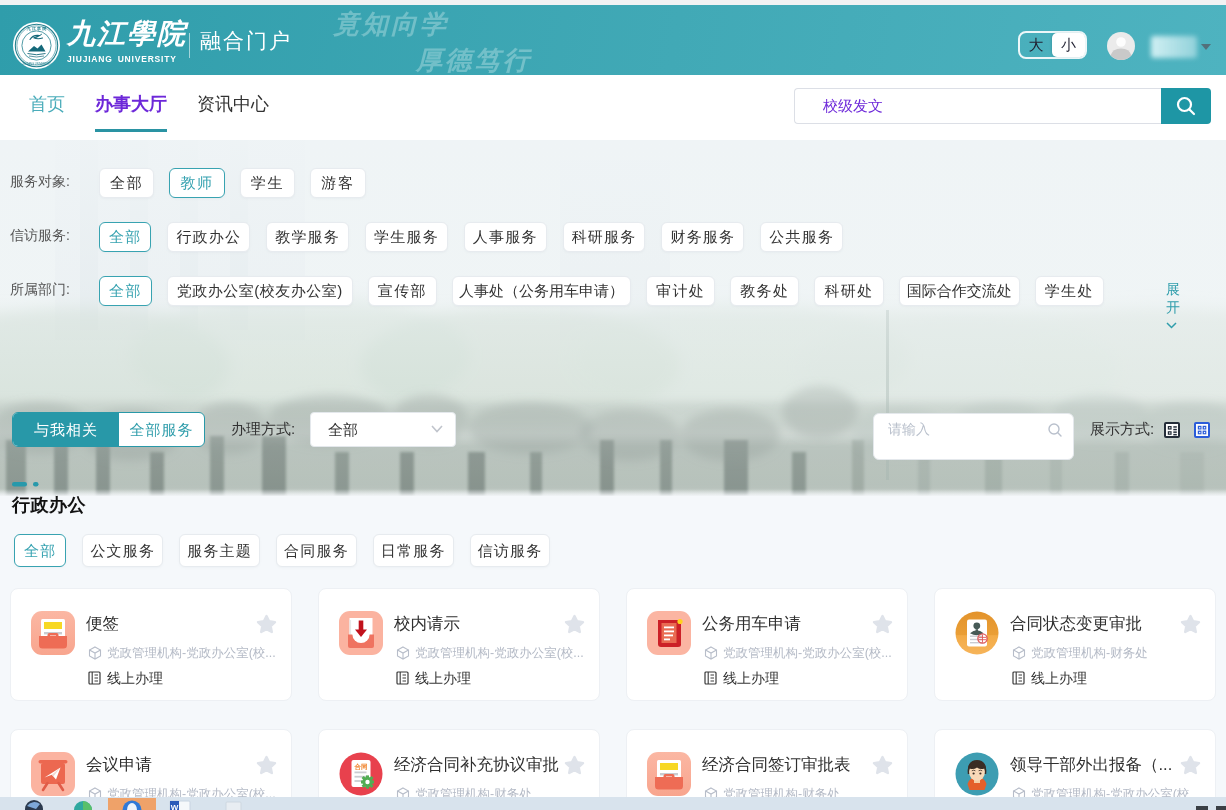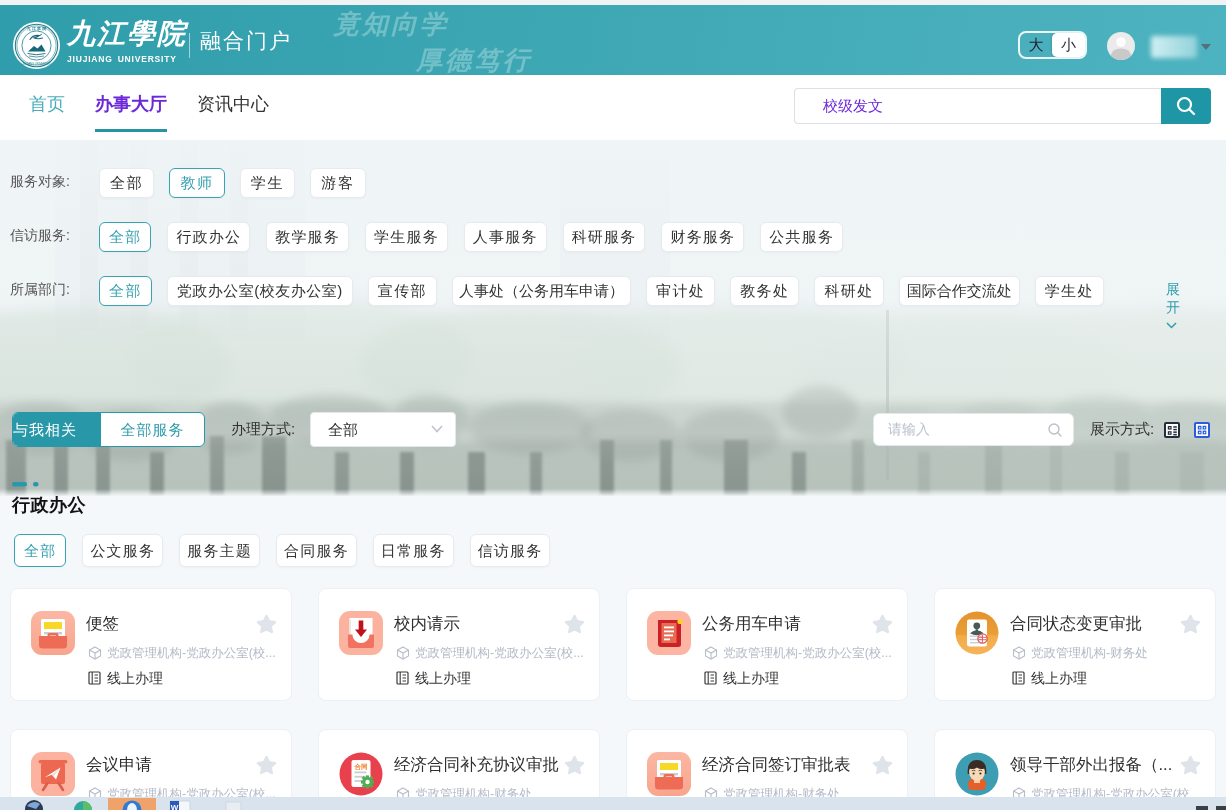--- a/index.html
+++ b/index.html
@@ -42,26 +42,26 @@
 .chip{height:30px;line-height:28px;background:#fff;border:1px solid #e7ebef;border-radius:6px;padding:0 8px;margin-right:15px;font-size:15px;letter-spacing:1.7px;color:#333;white-space:nowrap;box-shadow:0 1px 2px rgba(150,170,180,.08)}
 .r1 .chip{padding:0 10px}
 .r2 .chip{letter-spacing:1.2px;margin-right:16px}
 .r2 .chip.sel{padding:0 9px}
 .r3 .chip{letter-spacing:1.4px;padding:0 9px}
 .chip.sel{border-color:#38a3b1;color:#38a3b1}
 .expand{position:absolute;left:1166px;top:5px;color:#2f9dab;font-size:14px}
 
 .toolbar{position:absolute;left:0;top:272px;width:1226px;height:36px}
 .seg{position:absolute;left:12px;top:0;width:193px;height:35px;border:1px solid #2898a8;border-radius:6px;display:flex;overflow:hidden;background:#fff}
-.seg .on{width:88px;background:#2898a8;color:#fff;font-size:15px;line-height:33px;letter-spacing:1px}
+.seg .on{width:106px;background:#2898a8;color:#fff;font-size:15px;text-align:center;line-height:33px;letter-spacing:1px}
 .seg .off{flex:1;color:#2f9dab;font-size:15px;text-align:center;line-height:33px;letter-spacing:1px}
 .blbl{position:absolute;left:231px;top:8px;font-size:15px;color:#333}
 .bsel{position:absolute;left:310px;top:0;width:146px;height:35px;background:#fff;border:1px solid #e4e8ec;border-radius:4px;font-size:15px;color:#333;line-height:33px;padding-left:17px}
 .bsel svg{position:absolute;right:12px;top:12px}
-.binp{position:absolute;left:873px;top:1px;width:201px;height:33px;background:#fff;border:1px solid #e4e8ec;border-radius:6px;font-size:14px;color:#b9c0cc;line-height:31px;padding-left:14px}
+.binp{position:absolute;left:873px;top:1px;width:201px;height:47px;background:#fff;border:1px solid #e4e8ec;border-radius:6px;font-size:14px;color:#b9c0cc;line-height:31px;padding-left:14px}
 .binp svg{position:absolute;right:10px;top:8px}
 .viewlbl{position:absolute;left:1090px;top:8px;font-size:15px;color:#333}
 .vicon{position:absolute;top:9px}
 
 .content{position:relative;height:301px;background:#f5f8fb}
 .dashrow{position:absolute;left:11px;top:-15px}
 .dashrow svg{display:block}
 .h2{position:absolute;left:12px;top:-3px;font-size:18px;font-weight:bold;color:#111;letter-spacing:0.5px}
 .tabs{position:absolute;left:14px;top:38px;display:flex}
 .tab{height:33px;line-height:31px;background:#fff;border:1px solid #e7ebef;border-radius:6px;padding:0 7px;margin-right:16px;font-size:15px;letter-spacing:1.2px;color:#333;box-shadow:0 1px 2px rgba(150,170,180,.08)}

